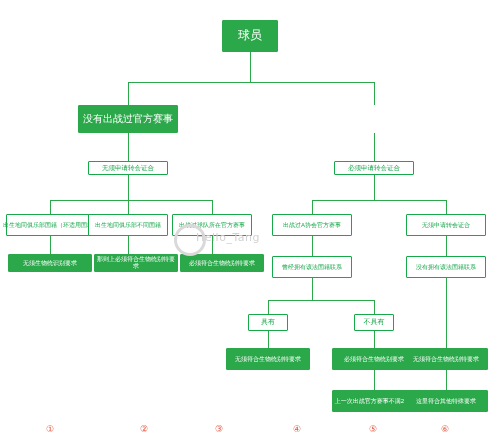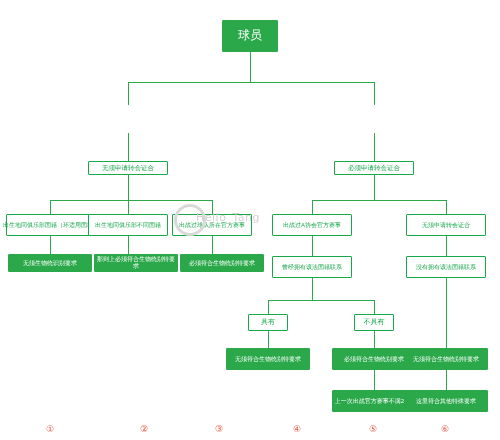--- a/index.html
+++ b/index.html
@@ -34,21 +34,21 @@
   .node.wrap{white-space:normal;}
   .marker{
     position:absolute;
     color:#e8543f;
     font-size:9px;
     text-align:center;
     width:14px;
   }
   .wm{
     position:absolute;
-    left:168px;top:200px;
+    left:168px;top:220px;
     width:96px;height:34px;
     color:#cfcfcf;
     font-size:12px;
     letter-spacing:.5px;
     display:flex;align-items:center;justify-content:center;
     font-family:"DejaVu Sans",sans-serif;
   }
   .wm .wm-ring{
     position:absolute;left:6px;top:4px;
     width:26px;height:26px;border-radius:50%;
@@ -105,20 +105,23 @@
       <line x1="374" y1="370" x2="374" y2="390"></line>
 
       <line x1="446" y1="370" x2="446" y2="390"></line>
     </g>
   </svg>
 
   <div class="node filled" style="left:222px;top:20px;width:56px;height:32px;font-size:12px;">
     <span>球员</span>
   </div>
 
+  <div class="node filled" style="left:78px;top:105px;width:100px;height:28px;font-size:10px;">
+    <span>没有出战过官方赛事</span>
+  </div>
 
   <div class="node" style="left:88px;top:161px;width:80px;height:14px;font-size:6.5px;">
     <span>无须申请转会证合</span>
   </div>
   <div class="node" style="left:334px;top:161px;width:80px;height:14px;font-size:6.5px;">
     <span>必须申请转会证合</span>
   </div>
 
   <div class="node" style="left:6px;top:214px;width:90px;height:22px;font-size:6px;">
     <span>出生地同俱乐部国籍（环适用国籍）</span>

